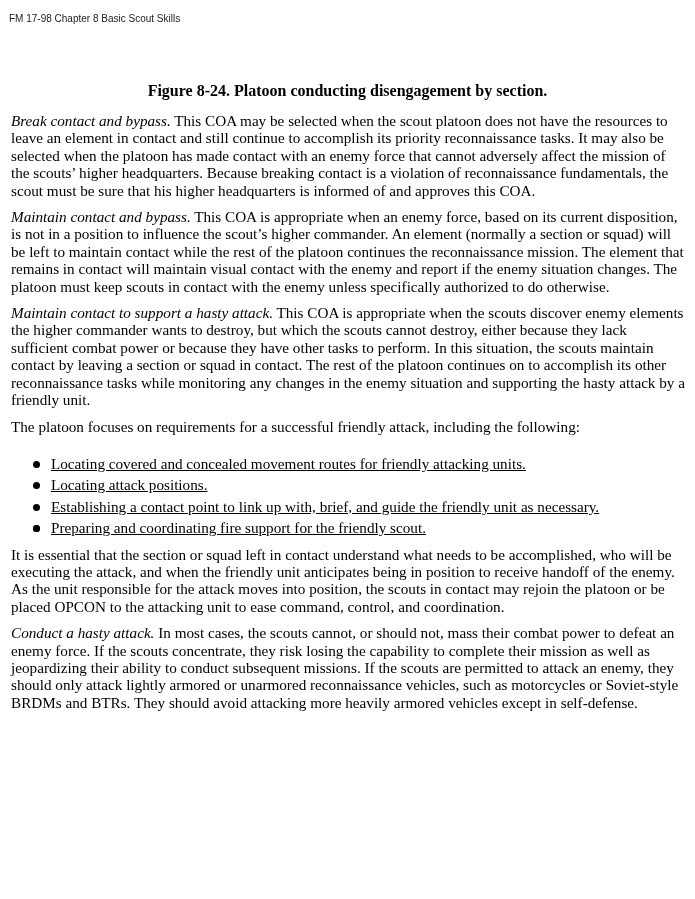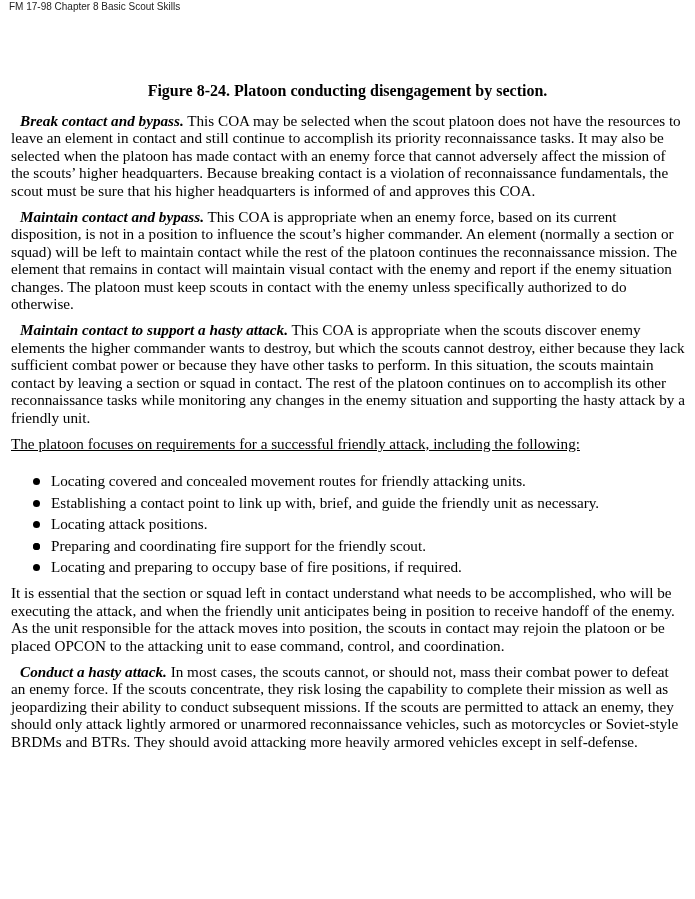--- a/index.html
+++ b/index.html
@@ -1,31 +1,31 @@
 <!DOCTYPE html>
 <html><head>
 <meta charset="utf-8">
 <style>
   html, body { margin: 0; padding: 0; background: #ffffff; }
   body { width: 695px; height: 899px; position: relative; overflow: hidden; color: #000; }
   .running-header {
-    position: absolute; left: 9px; top: 1px;
+    position: absolute; left: 9px; top: 13px;
     font-family: "Liberation Sans", sans-serif; font-size: 10px; color: #222; text-align: center;
   }
   .figure-caption {
     position: absolute; left: 0; width: 695px; top: 82px; text-align: center;
     font-family: "Liberation Serif", serif; font-weight: bold; font-size: 16px;
   }
   .body {
     position: absolute; left: 11px; top: 112px; width: 675px;
     font-family: "Liberation Serif", serif; font-size: 15.2px; line-height: 17.4px;
   }
   .para { margin: 0 0 9px 0; }
-  .lead { font-weight: bold; font-style: italic; margin-left: 9px; }
-  ul.bullets { list-style: none; margin: 12px 0 9px 0; padding: 0; }
+  .lead { font-weight: normal; font-style: italic; }
+  ul.bullets { list-style: none; margin: 12px 0 9px 0; padding: 0; text-decoration: underline; }
   ul.bullets li { position: relative; padding-left: 40px; margin-bottom: 4px; line-height: 17.4px; }
   ul.bullets li .bullet {
     position: absolute; left: 22px; top: 6px; width: 7px; height: 7px; border-radius: 50%; background: #000;
   }
   .page-number {
     position: absolute; left: 10px; top: 928px;
     font-family: "Liberation Sans", sans-serif; font-size: 10px; color: #222;
   }
 </style>
 </head>
@@ -35,29 +35,28 @@
 
 <div class="figure-caption">Figure 8-24. Platoon conducting disengagement by section.</div>
 
 <div class="body">
   <p class="para"><span class="lead">Break contact and bypass.</span><span> This COA may be selected when the scout platoon does not have the resources to leave an element in contact and still continue to accomplish its priority reconnaissance tasks. It may also be selected when the platoon has made contact with an enemy force that cannot adversely affect the mission of the scouts’ higher headquarters. Because breaking contact is a violation of reconnaissance fundamentals, the scout must be sure that his higher headquarters is informed of and approves this COA.</span></p>
 
   <p class="para"><span class="lead">Maintain contact and bypass.</span><span> This COA is appropriate when an enemy force, based on its current disposition, is not in a position to influence the scout’s higher commander. An element (normally a section or squad) will be left to maintain contact while the rest of the platoon continues the reconnaissance mission. The element that remains in contact will maintain visual contact with the enemy and report if the enemy situation changes. The platoon must keep scouts in contact with the enemy unless specifically authorized to do otherwise.</span></p>
 
   <p class="para"><span class="lead">Maintain contact to support a hasty attack.</span><span> This COA is appropriate when the scouts discover enemy elements the higher commander wants to destroy, but which the scouts cannot destroy, either because they lack sufficient combat power or because they have other tasks to perform. In this situation, the scouts maintain contact by leaving a section or squad in contact. The rest of the platoon continues on to accomplish its other reconnaissance tasks while monitoring any changes in the enemy situation and supporting the hasty attack by a friendly unit.</span></p>
 
-  <p class="para" style="margin-bottom:20px;text-decoration:underline;">The platoon focuses on requirements for a successful friendly attack, including the following:</p>
+  <p class="para" style="margin-bottom:20px;">The platoon focuses on requirements for a successful friendly attack, including the following:</p>
 
   <ul class="bullets">
     <li><span class="bullet"></span><span>Locating covered and concealed movement routes for friendly attacking units.</span></li>
+    <li><span class="bullet"></span><span>Locating attack positions.</span></li>
     <li><span class="bullet"></span><span>Establishing a contact point to link up with, brief, and guide the friendly unit as necessary.</span></li>
-    <li><span class="bullet"></span><span>Locating attack positions.</span></li>
     <li><span class="bullet"></span></li>
     <li><span class="bullet"></span><span>Preparing and coordinating fire support for the friendly scout.</span></li>
-    <li><span class="bullet"></span><span>Locating and preparing to occupy base of fire positions, if required.</span></li>
   </ul>
 
   <p class="para">It is essential that the section or squad left in contact understand what needs to be accomplished, who will be executing the attack, and when the friendly unit anticipates being in position to receive handoff of the enemy. As the unit responsible for the attack moves into position, the scouts in contact may rejoin the platoon or be placed OPCON to the attacking unit to ease command, control, and coordination.</p>
 
   <p class="para"><span class="lead">Conduct a hasty attack.</span><span> In most cases, the scouts cannot, or should not, mass their combat power to defeat an enemy force. If the scouts concentrate, they risk losing the capability to complete their mission as well as jeopardizing their ability to conduct subsequent missions. If the scouts are permitted to attack an enemy, they should only attack lightly armored or unarmored reconnaissance vehicles, such as motorcycles or Soviet-style BRDMs and BTRs. They should avoid attacking more heavily armored vehicles except in self-defense.</span></p>
 </div>
 
 <div class="page-number">8-36</div>
 
 </body></html>

